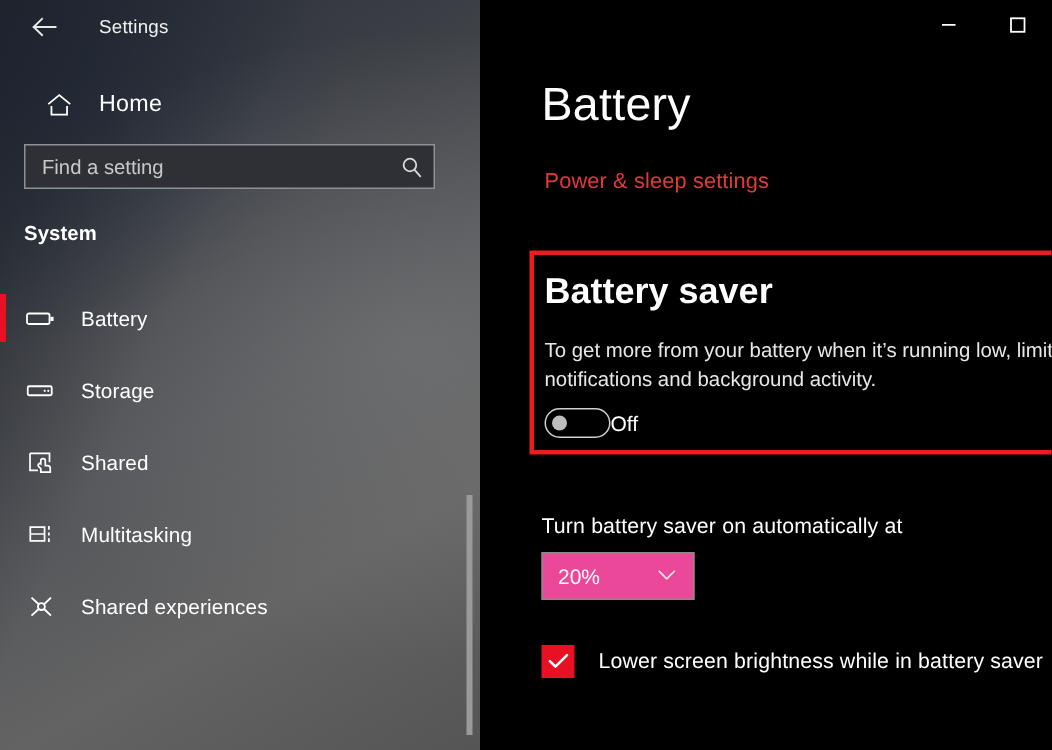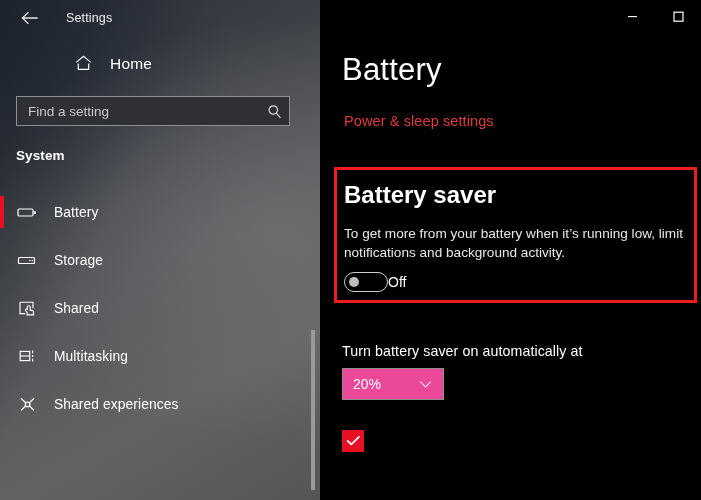--- a/index.html
+++ b/index.html
@@ -1,19 +1,19 @@
 <!DOCTYPE html>
 <html><head>
 <meta charset="utf-8">
 <style>
   * { margin:0; padding:0; box-sizing:border-box; }
   html,body{ width:701px; height:500px; overflow:hidden; background:#000; }
   body{ font-family:"Liberation Sans", sans-serif; -webkit-font-smoothing:antialiased; }
 
-  .window{ position:relative; width:701px; height:400px; display:flex; background:#000; }
+  .window{ position:relative; width:701px; height:400px; display:flex; background:#000;gap:19px; }
 
   
   .sidebar{
     position:relative; width:320px; height:500px; flex:0 0 320px;
     background:
       radial-gradient(ellipse 420px 300px at 86% 46%, rgba(128,128,128,.50), rgba(128,128,128,0) 70%),
       radial-gradient(ellipse 300px 260px at 4% 8%, rgba(40,48,62,.95), rgba(40,48,62,0) 72%),
       linear-gradient(150deg, #2b3039 0%, #3b3e44 26%, #54565a 52%, #636363 74%, #555556 100%);
     overflow:hidden;
   }
@@ -27,21 +27,21 @@
     width:30px; height:26px; display:flex; align-items:center; justify-content:center;
     color:#e8e8e8;
   }
   .back-btn svg{ display:block; }
   .app-title{
     margin-left:22px; font-size:12.5px; color:#f0f0f0; letter-spacing:.15px;
   }
 
   .home-row{
     position:relative; z-index:2; margin-top:19px; height:30px;
-    display:flex; padding-left:28px;margin-left:44px;
+    display:flex; align-items:center; padding-left:28px;
   }
   .home-icon{ width:22px; display:flex; justify-content:center; color:#fff; }
   .home-label{ margin-left:16px; font-size:15.5px; color:#fff; letter-spacing:.2px; }
 
   .search-wrap{ position:relative; z-index:2; margin:11px 0 0 16px; width:274px; }
   .search-box{
     position:relative; height:30px; background:#2e3035; border:1px solid #8e9093;
     display:flex; align-items:center;
   }
   .search-box input{
@@ -270,16 +270,17 @@
         </svg>
       </span>
     </div>
 
     <div class="check-row">
       <span class="checkbox">
         <svg width="15" height="12" viewBox="0 0 15 12" fill="none" stroke="#ffffff" stroke-width="1.7">
           <path d="M1.6 5.8L5.3 9.4L13.0 1.8" stroke-linecap="round" stroke-linejoin="round"></path>
         </svg>
       </span>
+      <span class="check-label">Lower screen brightness while in battery saver</span>
     </div>
 
   </div>
 </div>
 
 </body></html>

